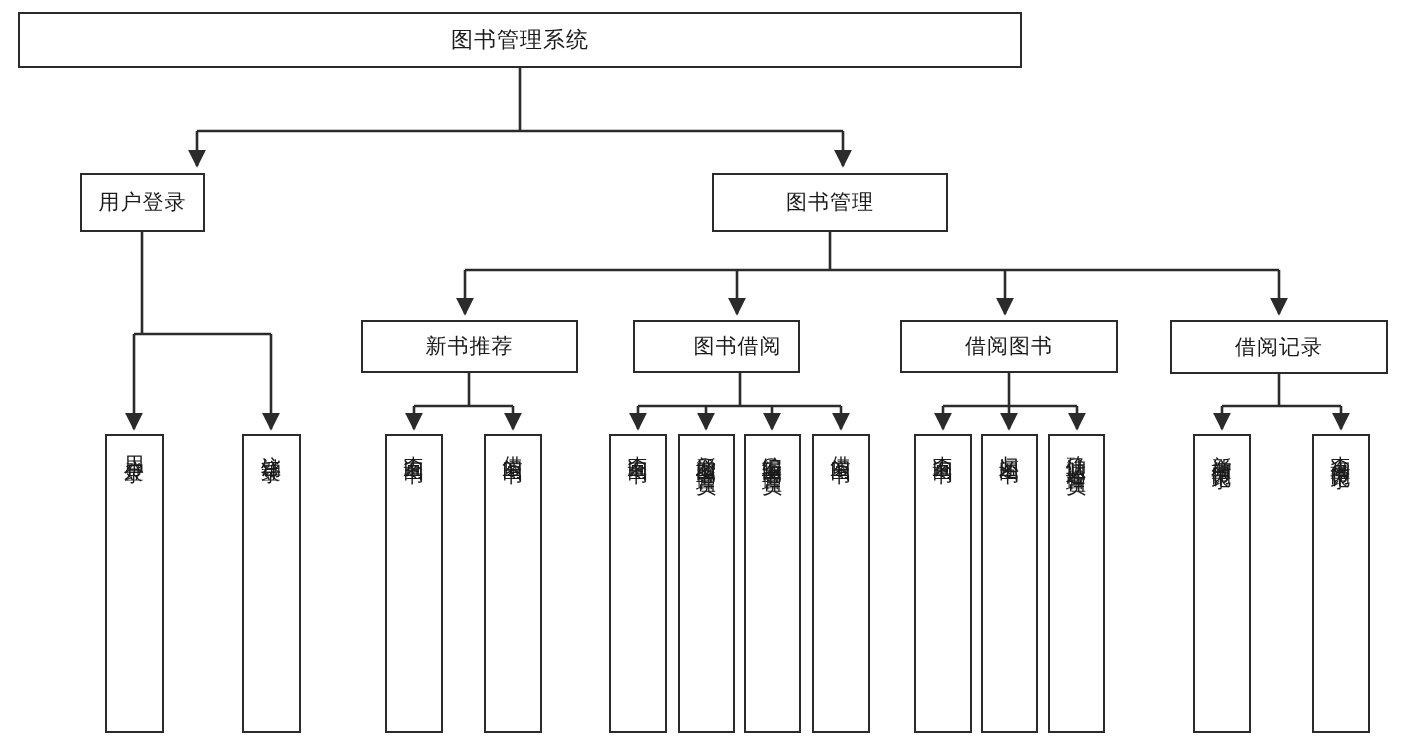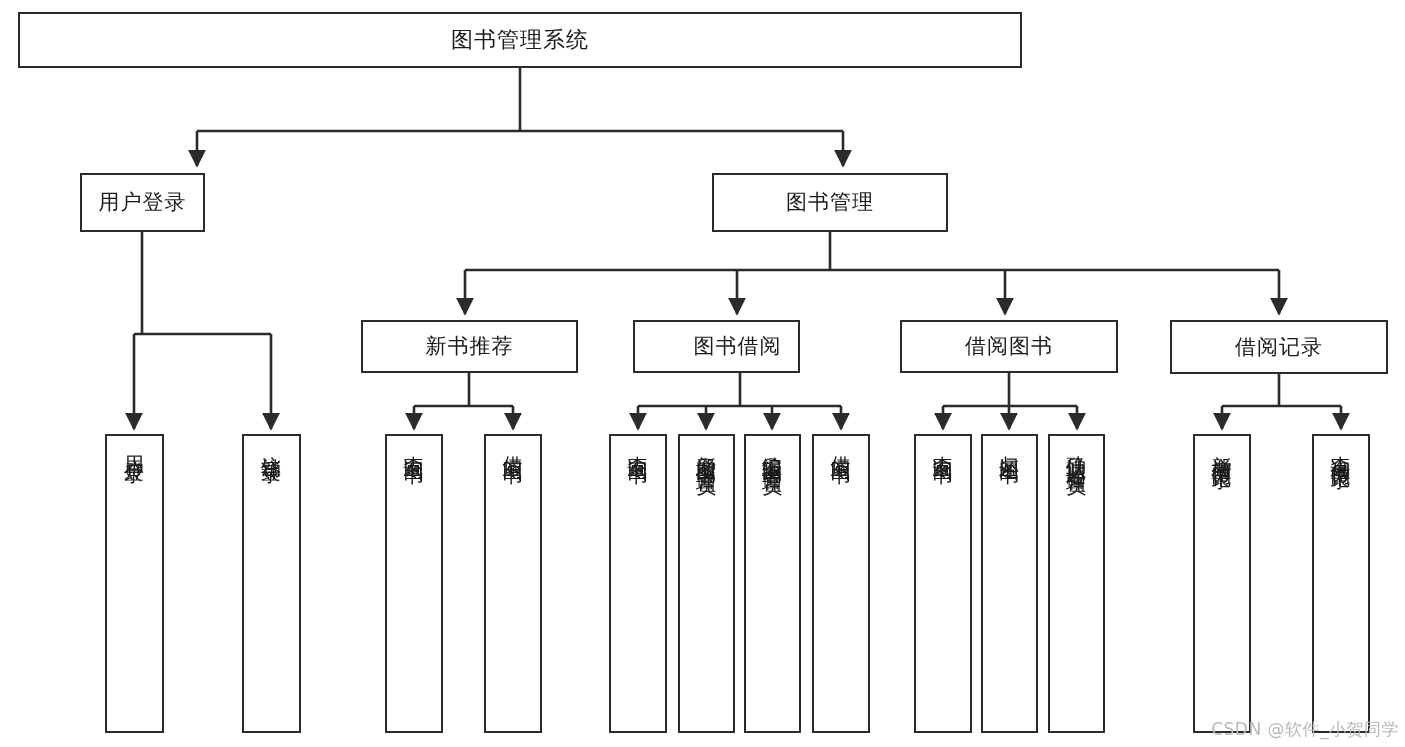--- a/index.html
+++ b/index.html
@@ -175,14 +175,13 @@
     <span class="lbl">确认归还（管理员）</span>
   </div>
 
   <div class="node v-node" style="left:1193px;top:434px;width:58px;height:299px;">
     <span class="lbl">新增借阅记录</span>
   </div>
   <div class="node v-node" style="left:1312px;top:434px;width:58px;height:299px;">
     <span class="lbl">查询借阅记录</span>
   </div>
 
-  <div id="watermark">CSDN @软件_小贺同学</div>
 </div>
 
 </body></html>

